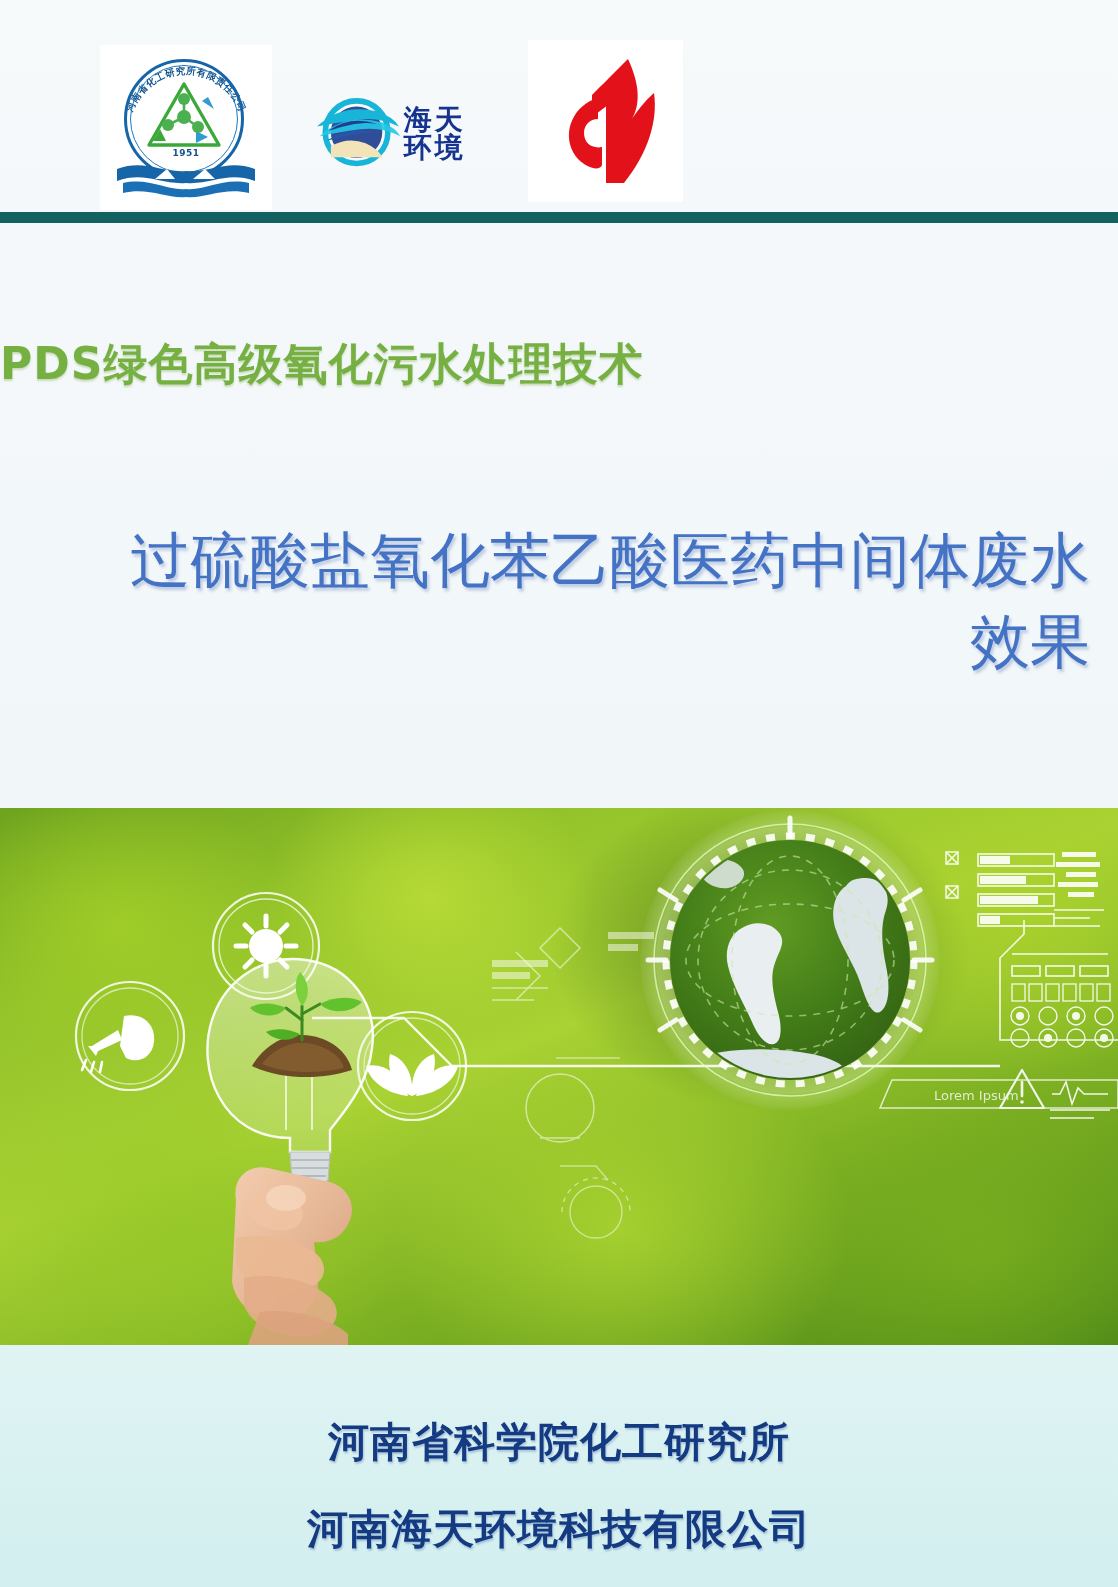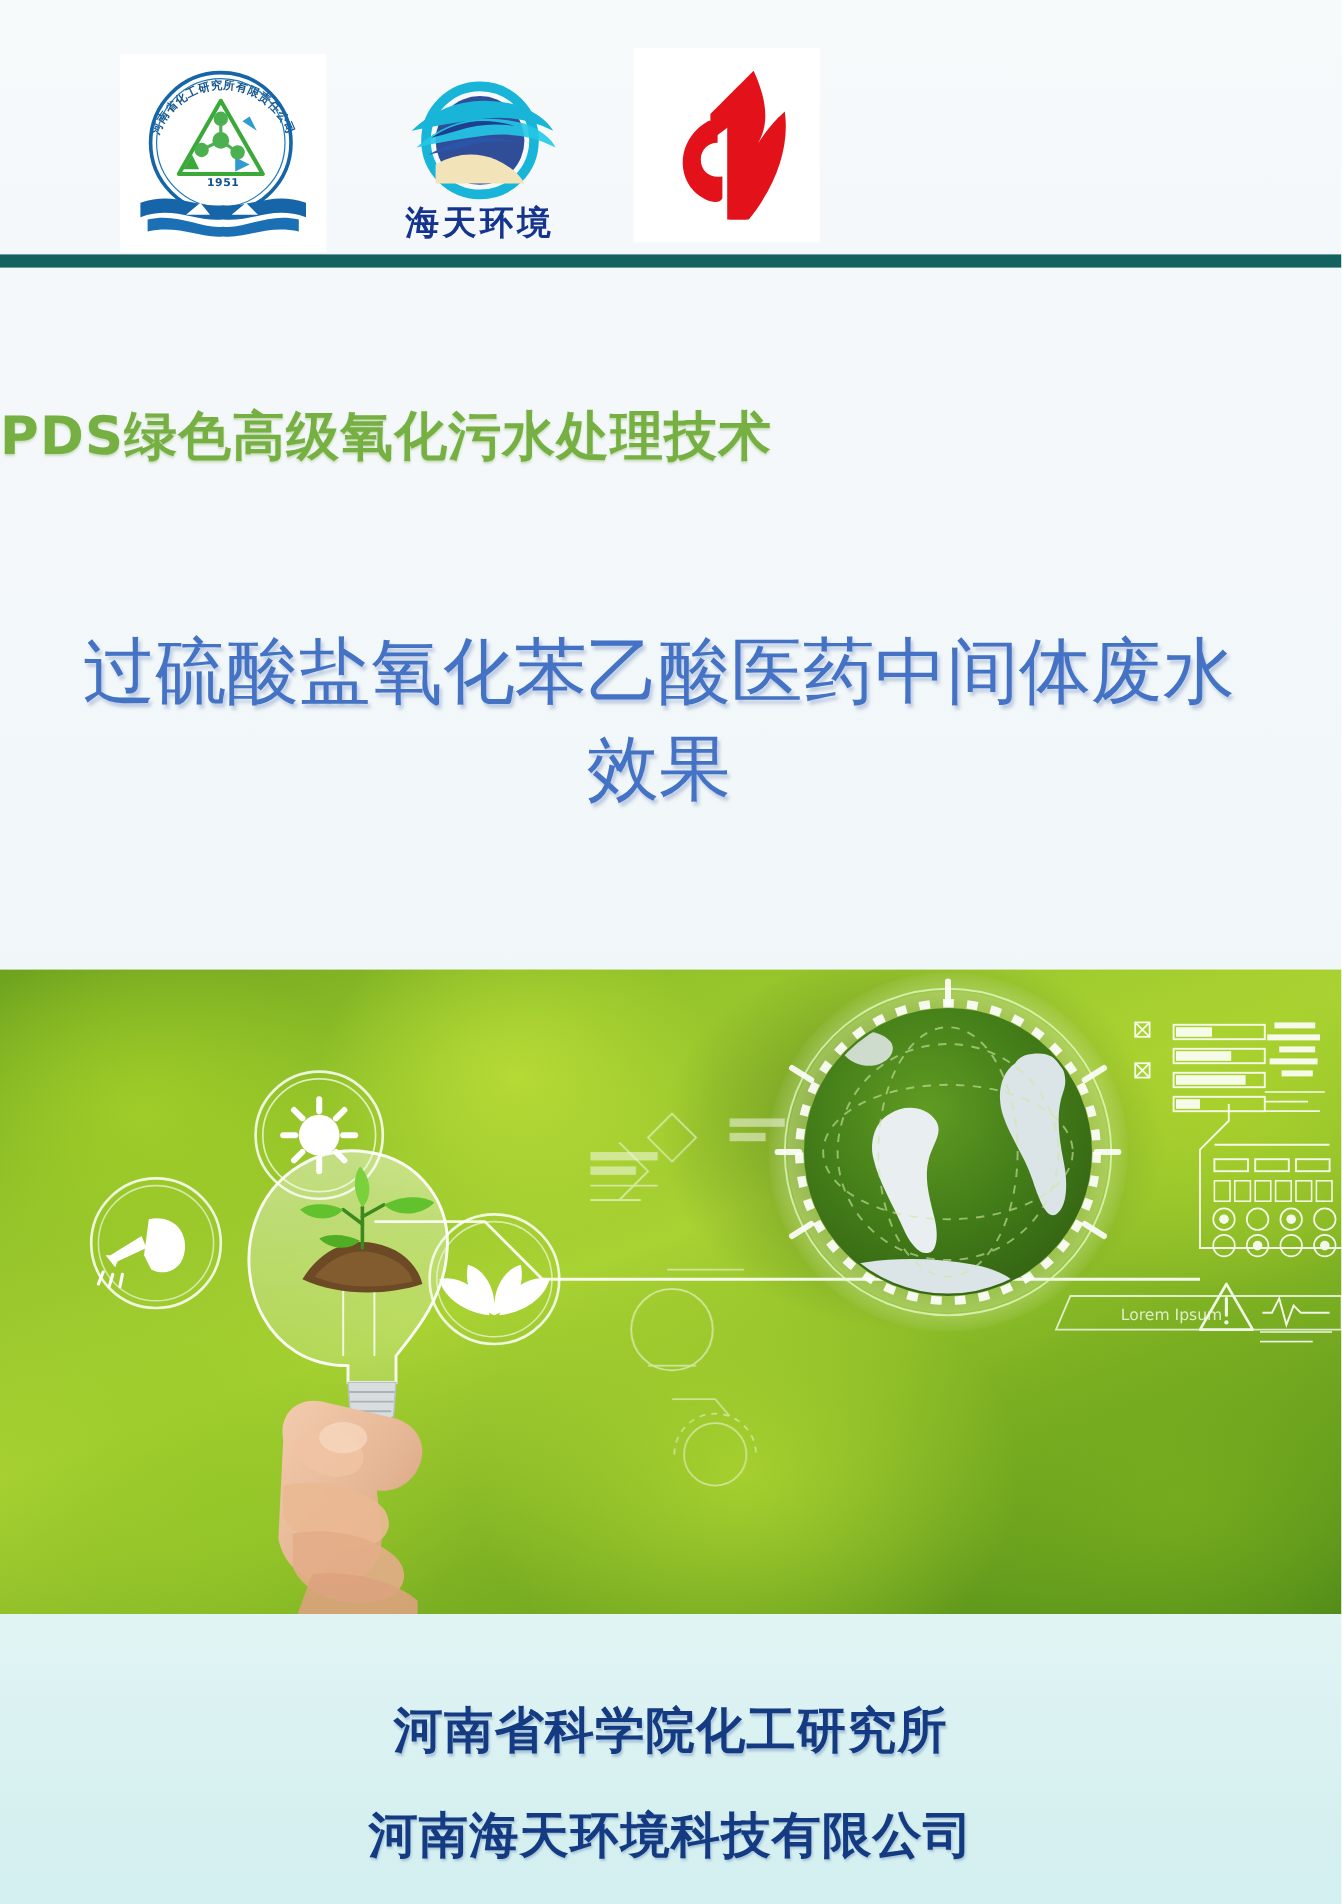--- a/index.html
+++ b/index.html
@@ -85,21 +85,21 @@
     position: absolute;
     left: 0; top: 0;
     width: 150px; height: 150px;
   }
 
   
   .logo-wave {
     left: 310px; top: 55px;
     width: 180px; height: 155px;
     background: transparent;
-    flex-direction: column;
+    flex-direction: row;
   }
   .wave-mark { width: 135px; height: 105px; }
   .wave-text {
     font-size: 28px;
     font-weight: bold;
     color: #15348f;
     letter-spacing: 3px;
     margin-top: 2px;
     line-height: 1;
   }
@@ -128,23 +128,23 @@
     font-size: 44px;
     font-weight: bold;
     letter-spacing: 1px;
     color: #76b043;
     text-shadow: 0 2px 2px rgba(120,165,70,0.35);
     line-height: 1.25;
   }
 
   .title-blue {
     position: absolute;
-    left: 18px; top: 520px;
+    left: 28px; top: 520px;
     width: 1062px;
-    text-align: center;
+    text-align: right;
     font-size: 60px;
     color: #4472c4;
     line-height: 1.35;
     letter-spacing: 0px;
     text-shadow: 2px 3px 3px rgba(90,120,180,0.35);
   }
   .title-blue .l2 { display: block; }
 
   
   .hero {

